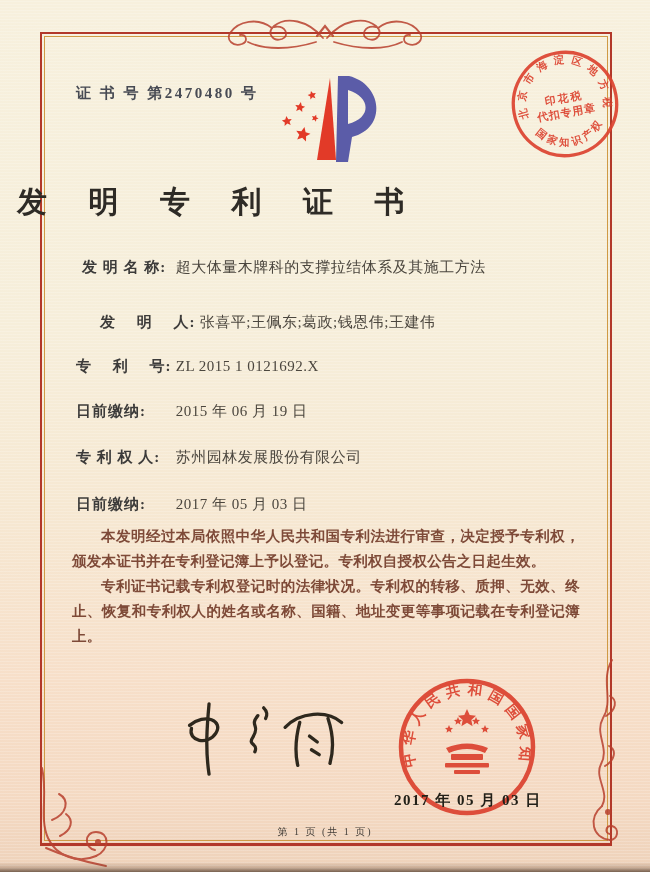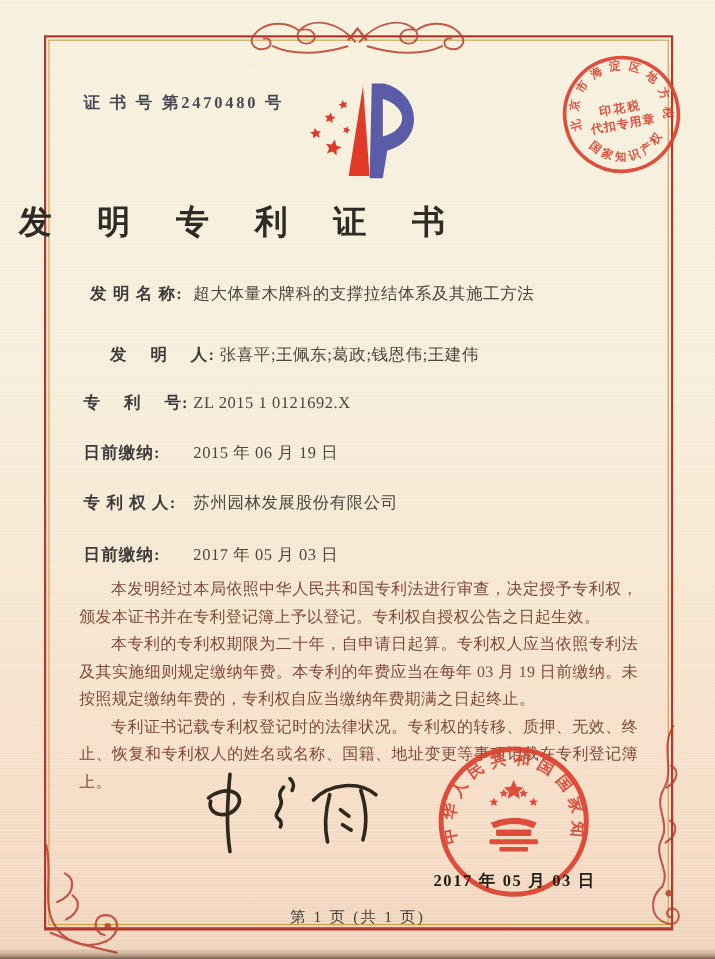--- a/index.html
+++ b/index.html
@@ -36,37 +36,37 @@
     font-size:30px; font-weight:bold; color:#2e2b26; letter-spacing:17px; text-indent:17px;
   }
   .fields{ position:absolute; left:76px; top:252px; width:505px; }
   .field-row{ position:absolute; left:0; font-size:15px; white-space:nowrap; }
   .field-label{ color:#3c3b3a; font-weight:bold; letter-spacing:1px; display:inline-block; min-width:96px; }
   .field-value{ color:#4b463e; letter-spacing:.5px; }
   .row0{ top:6px;text-align:center; } .row1{ top:61px;margin-left:24px; } .row2{ top:105px; }
   .row3{ top:150px; } .row4{ top:196px; } .row5{ top:243px; }
   .body-text{
     position:absolute; left:72px; top:524px; width:508px;
-    font-size:14.5px; line-height:25px; color:#7e4a38; text-align:justify;
+    font-size:14.5px; line-height:25px; color:#7e4a38; text-align:justify;font-weight:bold;
   }
   .body-text p{ text-indent:2em; letter-spacing:.3px; }
   .signatory{
     position:absolute; left:88px; top:733px;
     font-family:"Liberation Sans","DejaVu Sans",sans-serif;
     font-weight:bold; font-size:15.5px; color:#1d1c1a; line-height:27px;
   }
   .signature-svg{ position:absolute; left:172px; top:692px; }
   .seal{ position:absolute; left:392px; top:672px; opacity:.93; }
   .seal-date{
     position:absolute; left:394px; top:791px;
     font-size:15px; font-weight:bold; color:#222018; letter-spacing:1.5px;
   }
   .footer-page{
     position:absolute; left:0; top:825px; width:650px; text-align:center;
-    font-size:14px; color:#46403a; letter-spacing:2px;
+    font-size:10px; color:#46403a; letter-spacing:2px;
   }
   .ornament{ position:absolute; pointer-events:none; }
   .orn-top{ left:220px; top:12px; }
   .orn-bl{ left:34px; top:764px; }
   .orn-br{ left:572px; top:656px; }
 </style>
 </head>
 <body>
 
 <div class="page">
@@ -168,21 +168,20 @@
       <span class="field-value">苏州园林发展股份有限公司</span>
     </div>
     <div class="field-row row5">
       <span class="field-label">日前缴纳:</span>
       <span class="field-value">2017 年 05 月 03 日</span>
     </div>
   </div>
 
   <div class="body-text">
     <p>本发明经过本局依照中华人民共和国专利法进行审查，决定授予专利权，颁发本证书并在专利登记簿上予以登记。专利权自授权公告之日起生效。</p>
-    <p>本专利的专利权期限为二十年，自申请日起算。专利权人应当依照专利法及其实施细则规定缴纳年费。本专利的年费应当在每年 03 月 19 日前缴纳。未按照规定缴纳年费的，专利权自应当缴纳年费期满之日起终止。</p>
     <p>专利证书记载专利权登记时的法律状况。专利权的转移、质押、无效、终止、恢复和专利权人的姓名或名称、国籍、地址变更等事项记载在专利登记簿上。</p>
   </div>
 
 
   <svg class="signature-svg" width="195" height="98" viewBox="0 0 200 100">
     <g stroke="#2e281d" stroke-width="3.4" fill="none" stroke-linecap="round" stroke-linejoin="round">
       <path d="M38,12 C36,34 34,58 38,84"></path>
       <path d="M18,34 C34,21 53,29 45,42 C37,55 16,50 20,37"></path>
       <path d="M88,24 C79,35 91,33 83,46 C77,55 89,52 85,61"></path>
       <path d="M94,16 C98,20 98,23 96,27"></path>

